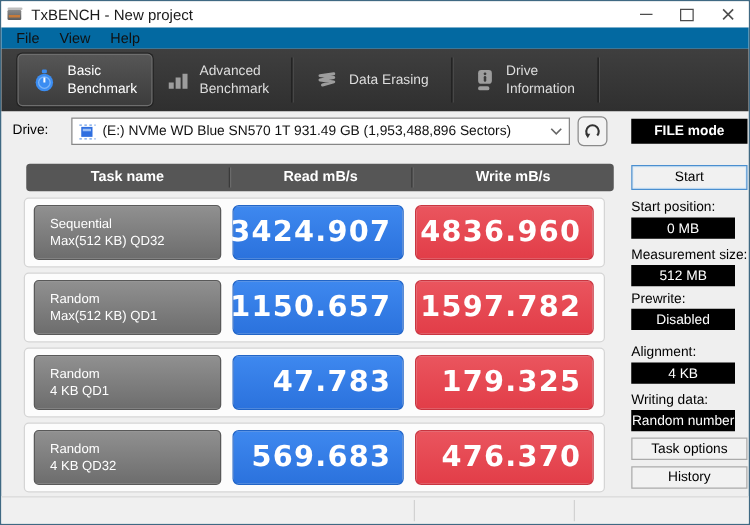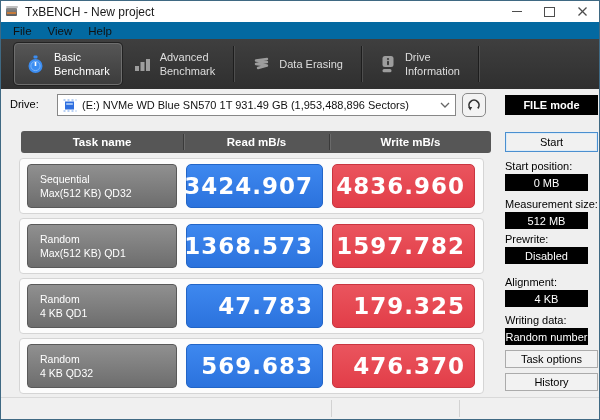--- a/index.html
+++ b/index.html
@@ -193,21 +193,21 @@
     </div>
     <div class="value-box read-box">3424.907</div>
     <div class="value-box write-box">4836.960</div>
   </div>
 
   <div class="row-card r2">
     <div class="task-btn">
       <div>Random</div>
         <div>Max(512 KB) QD1</div>
     </div>
-    <div class="value-box read-box">1368.573</div>
+    <div class="value-box read-box">1150.657</div>
     <div class="value-box write-box">1597.782</div>
   </div>
 
   <div class="row-card r3">
     <div class="task-btn">
       <div>Random</div>
         <div>4 KB QD1</div>
     </div>
     <div class="value-box read-box">47.783</div>
     <div class="value-box write-box">179.325</div>

